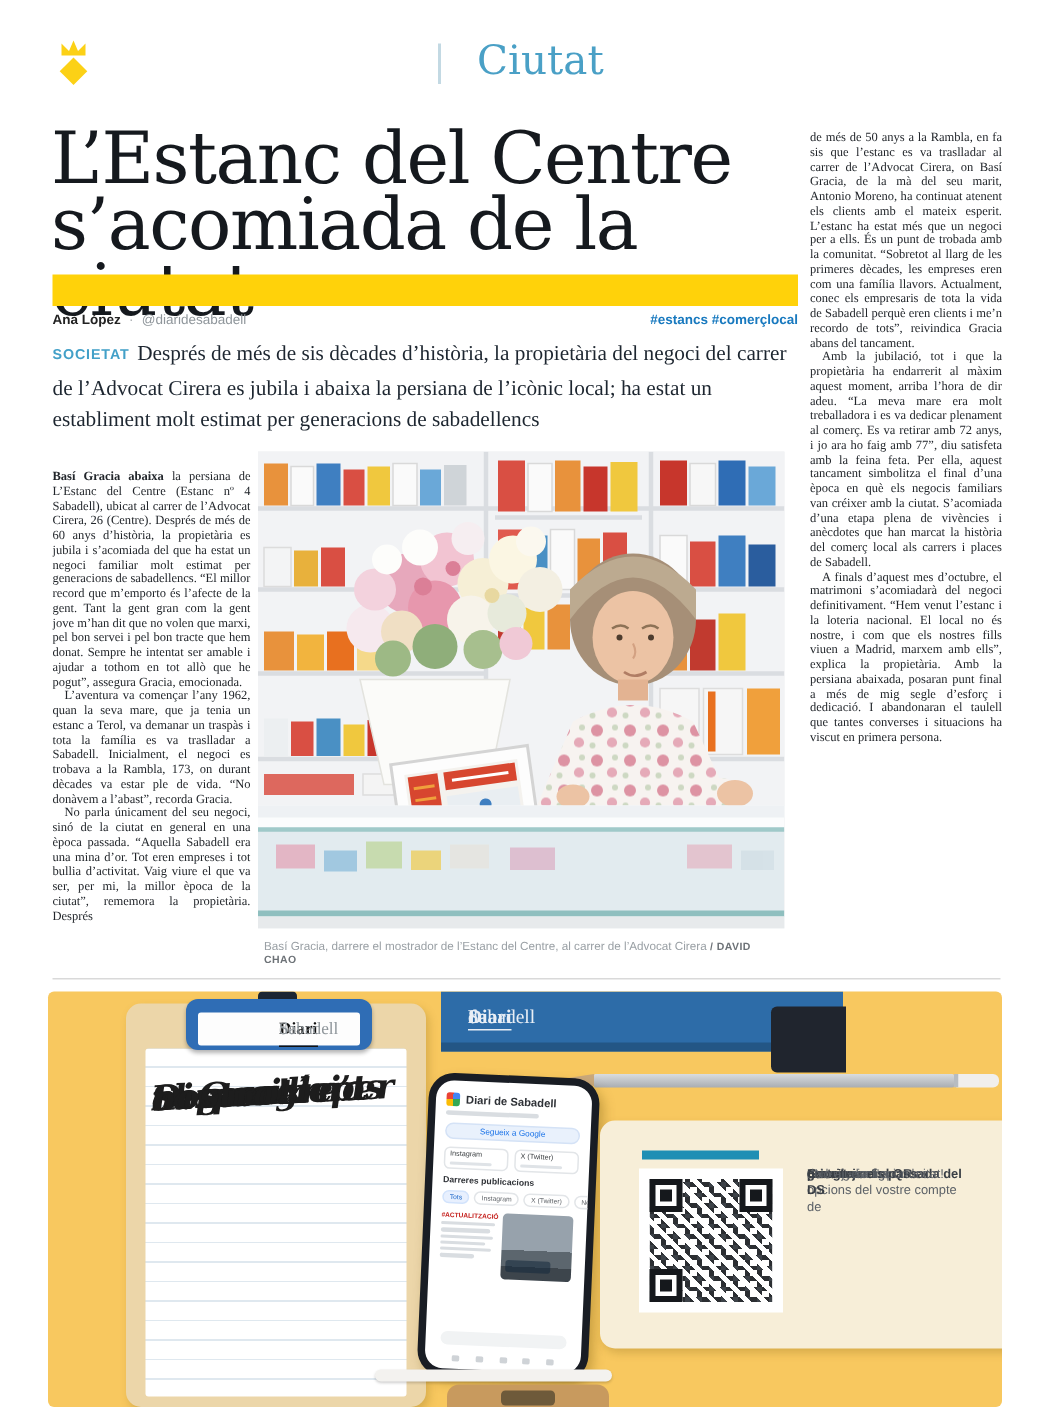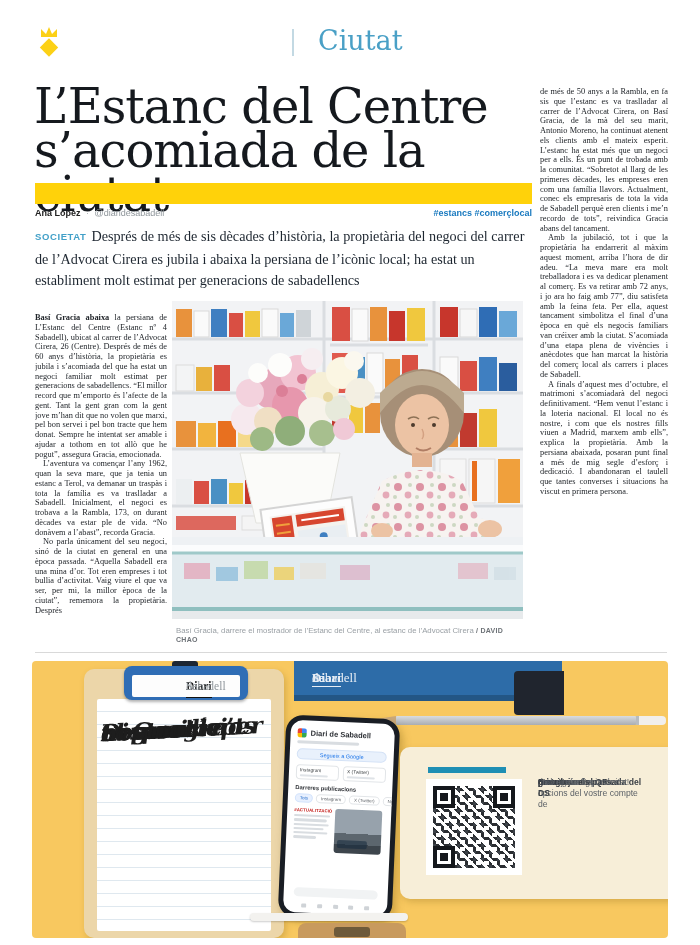--- a/index.html
+++ b/index.html
@@ -316,21 +316,21 @@
         <rect x="128" y="262" width="26" height="16" fill="#e8e3da"></rect>
         <rect x="168" y="264" width="30" height="15" fill="#dba8c0"></rect>
         <rect x="286" y="262" width="30" height="16" fill="#e5b0be"></rect>
         <rect x="322" y="266" width="22" height="13" fill="#cfdde4"></rect>
     </g>
     <line x1="0" y1="252" x2="351" y2="252" stroke="#9fc9c9" stroke-width="3"></line>
     <line x1="0" y1="308" x2="351" y2="308" stroke="#8fbfbf" stroke-width="4"></line>
     <rect x="0" y="310" width="351" height="8" fill="#e7eaec"></rect>
   </svg>
 </div>
-<div class="abs caption"><span>Basí Gracia, darrere el mostrador de l’Estanc del Centre, al estanc de l’Advocat Cirera </span><span class="credit">/ DAVID CHAO</span></div>
+<div class="abs caption"><span>Basí Gracia, darrere el mostrador de l’Estanc del Centre, al carrer de l’Advocat Cirera </span><span class="credit">/ DAVID CHAO</span></div>
 
 <div class="abs bodycol col4">
   <p>de més de 50 anys a la Rambla, en fa sis que l’estanc es va traslladar al carrer de l’Advocat Cirera, on Basí Gracia, de la mà del seu marit, Antonio Moreno, ha continuat atenent els clients amb el mateix esperit. L’estanc ha estat més que un negoci per a ells. És un punt de trobada amb la comunitat. “Sobretot al llarg de les primeres dècades, les empreses eren com una família llavors. Actualment, conec els empresaris de tota la vida de Sabadell perquè eren clients i me’n recordo de tots”, reivindica Gracia abans del tancament.</p>
   <p class="indent">Amb la jubilació, tot i que la propietària ha endarrerit al màxim aquest moment, arriba l’hora de dir adeu. “La meva mare era molt treballadora i es va dedicar plenament al comerç. Es va retirar amb 72 anys, i jo ara ho faig amb 77”, diu satisfeta amb la feina feta. Per ella, aquest tancament simbolitza el final d’una època en què els negocis familiars van créixer amb la ciutat. S’acomiada d’una etapa plena de vivències i anècdotes que han marcat la història del comerç local als carrers i places de Sabadell.</p>
   <p class="indent">A finals d’aquest mes d’octubre, el matrimoni s’acomiadarà del negoci definitivament. “Hem venut l’estanc i la loteria nacional. El local no és nostre, i com que els nostres fills viuen a Madrid, marxem amb ells”, explica la propietària. Amb la persiana abaixada, posaran punt final a més de mig segle d’esforç i dedicació. I abandonaran el taulell que tantes converses i situacions ha viscut en primera persona.</p>
 </div>
 
 <div class="abs hrule"></div>
 
 <div class="abs ad">

